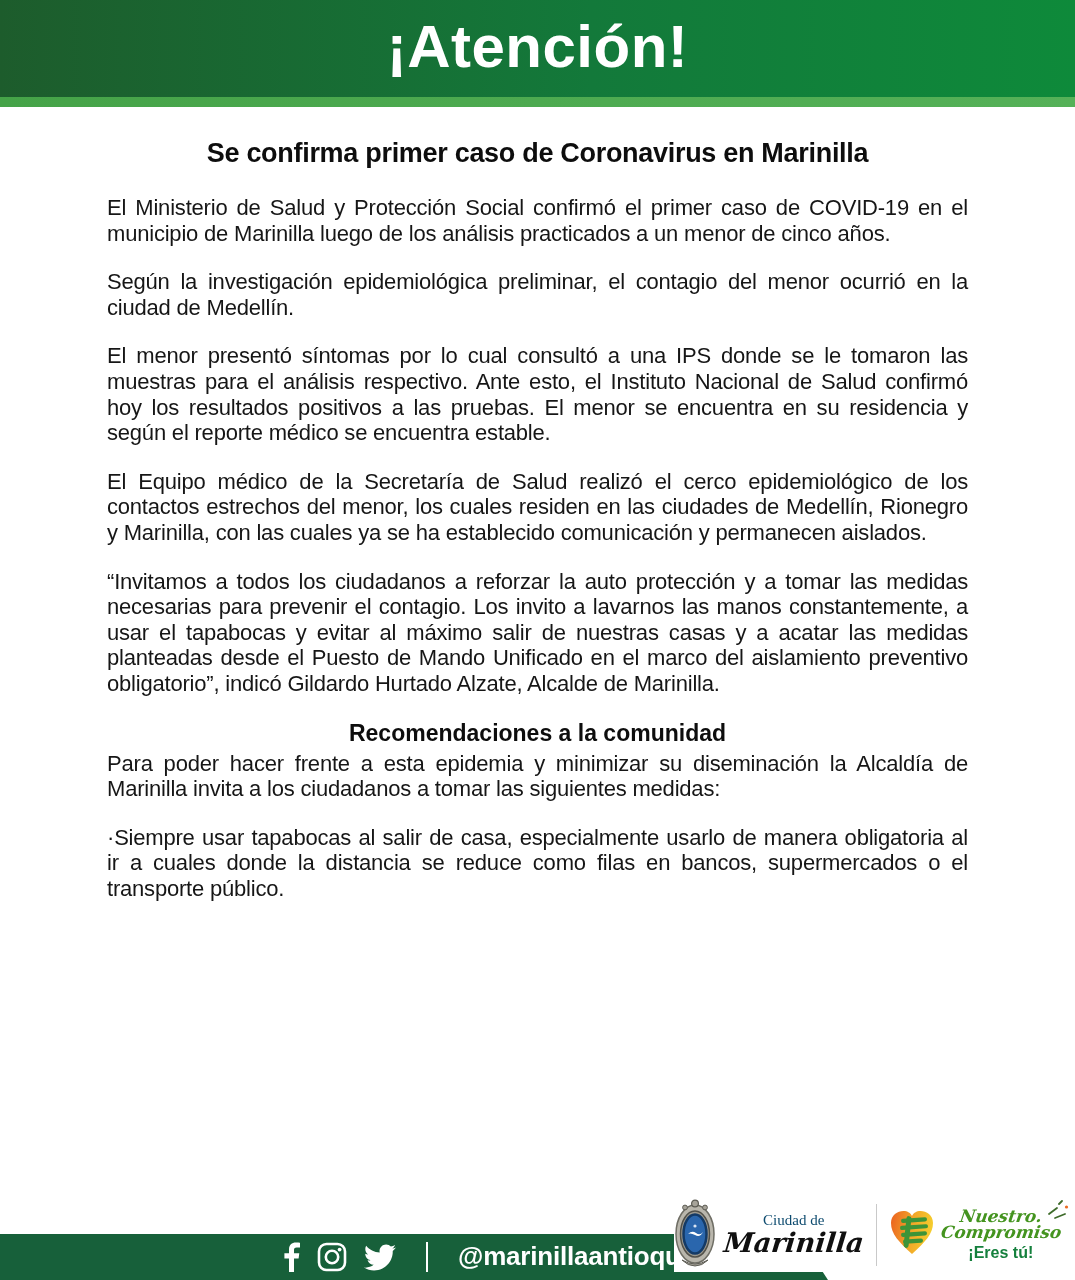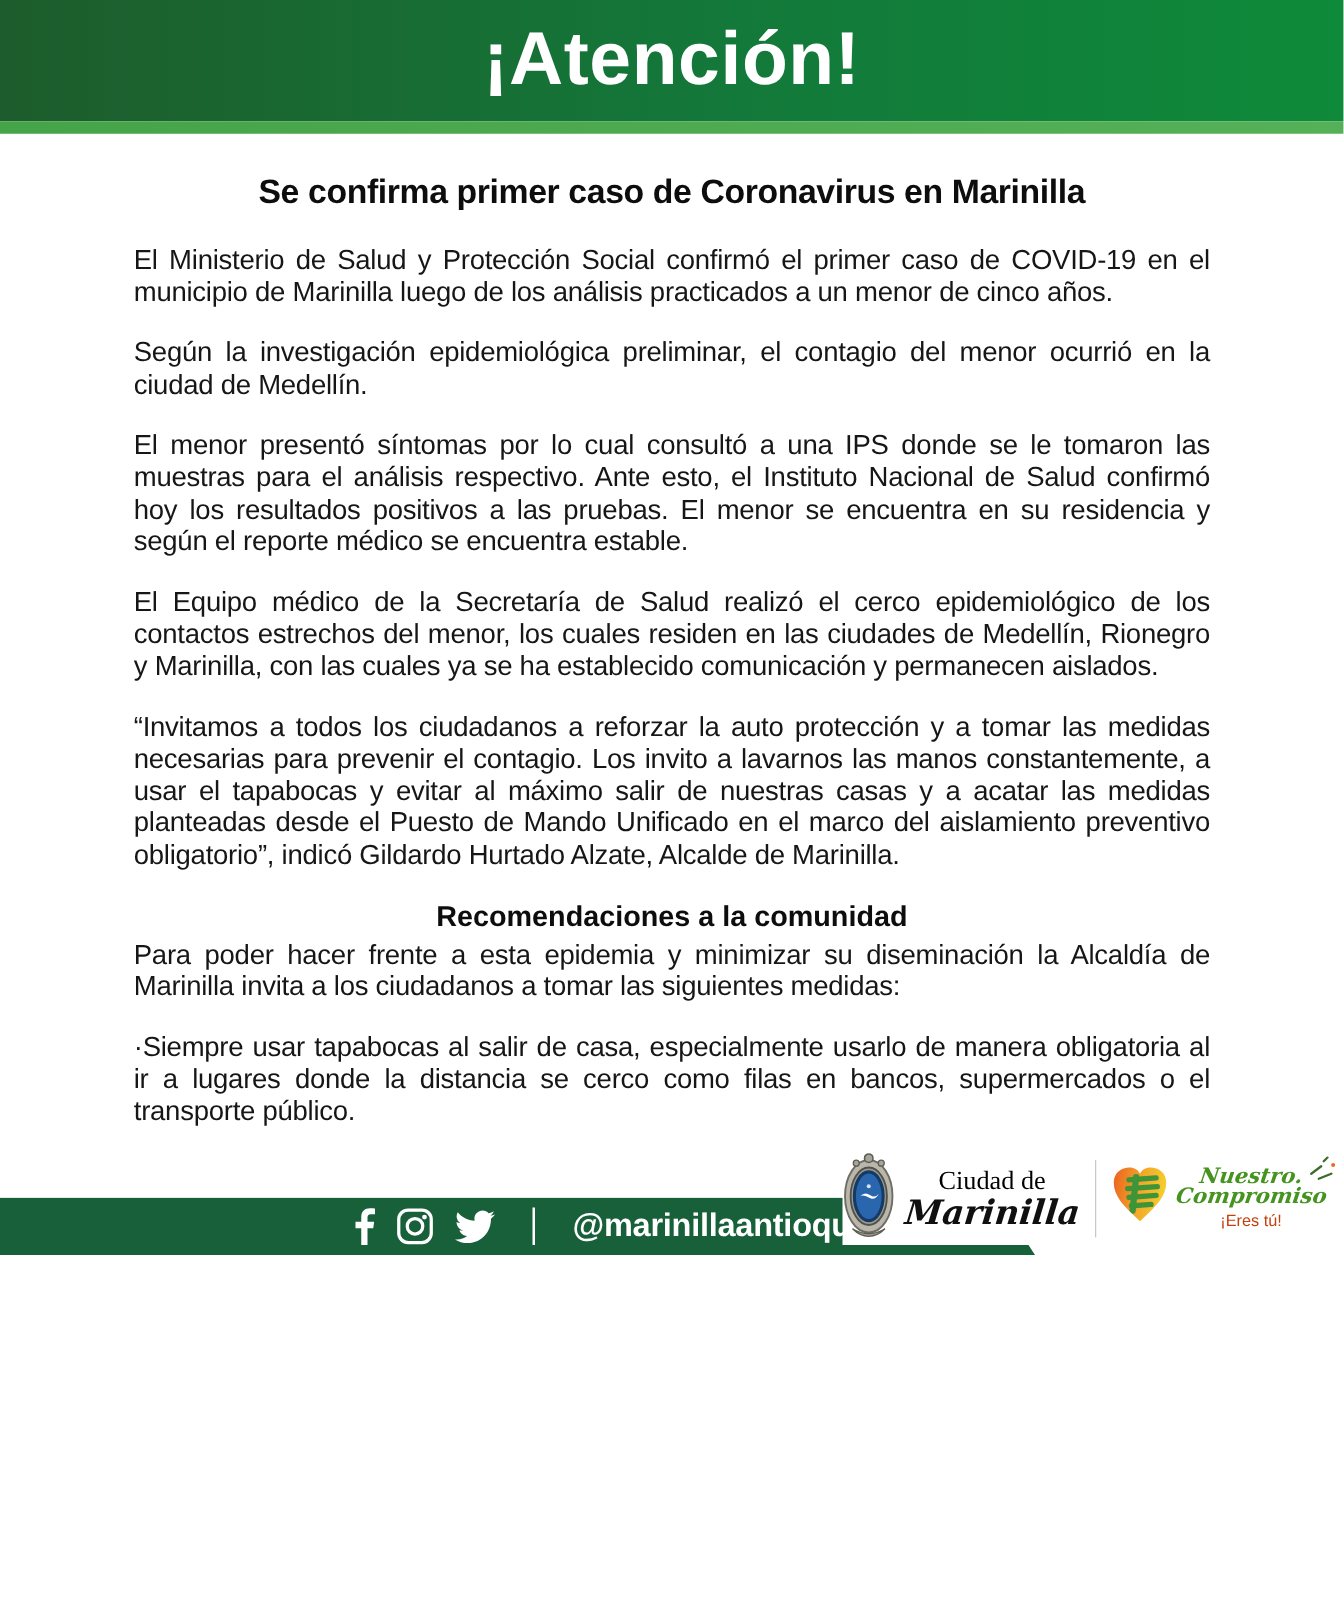--- a/index.html
+++ b/index.html
@@ -2,21 +2,21 @@
 <html><head>
 <meta charset="utf-8">
 <style>
   * { margin: 0; padding: 0; box-sizing: border-box; }
   html, body { background: #ffffff; }
   body { font-family: "Liberation Sans", sans-serif; }
 
   .page {
     position: relative;
     width: 1075px;
-    height: 1004px;
+    height: 1280px;
     margin: 0 auto;
     background: #ffffff;
     overflow: hidden;
   }
 
   
   .banner {
     height: 97px;
     background: linear-gradient(90deg, #1d5c2c 0%, #13793a 55%, #0e8a3a 100%);
     display: flex;
@@ -100,22 +100,22 @@
     bottom: 8px;
     display: flex;
     align-items: center;
     gap: 12px;
     background: #ffffff;
   }
   .city-logo { display: flex; align-items: center; gap: 8px; }
   .city-text { display: flex; flex-direction: column; align-items: center; }
   .city-text .city-top {
     font-family: "Liberation Serif", serif;
-    font-size: 21px;
-    color: #000000;
+    font-size: 15px;
+    color: #0c4a6e;
     margin-bottom: -2px;
     align-self: center;
   }
   .city-text .city-name {
     font-family: "DejaVu Serif", serif;
     font-style: italic;
     font-weight: 700;
     font-size: 27px;
     color: #101010;
     transform: skewX(-6deg);
@@ -130,23 +130,23 @@
   .campaign-line {
     font-family: "DejaVu Serif", serif;
     font-style: italic;
     font-weight: 700;
     font-size: 17px;
     line-height: 16px;
     color: #44941f;
     transform: skewX(-8deg);
   }
   .campaign-tag {
-    font-size: 13px;
-    font-weight: 400;
-    color: #c2410c;
+    font-size: 16px;
+    font-weight: 700;
+    color: #15803d;
     margin-top: 4px;
   }
   .campaign-rays {
     position: absolute;
     top: -8px;
     right: -8px;
   }
 </style>
 </head>
 <body>
@@ -163,21 +163,21 @@
 
     <p>El Ministerio de Salud y Protección Social confirmó el primer caso de COVID-19 en el municipio de Marinilla luego de los análisis practicados a un menor de cinco años.</p>
     <p>Según la investigación epidemiológica preliminar, el contagio del menor ocurrió en la ciudad de Medellín.</p>
     <p>El menor presentó síntomas por lo cual consultó a una IPS donde se le tomaron las muestras para el análisis respectivo. Ante esto, el Instituto Nacional de Salud confirmó hoy los resultados positivos a las pruebas. El menor se encuentra en su residencia y según el reporte médico se encuentra estable.</p>
     <p>El Equipo médico de la Secretaría de Salud realizó el cerco epidemiológico de los contactos estrechos del menor, los cuales residen en las ciudades de Medellín, Rionegro y Marinilla, con las cuales ya se ha establecido comunicación y permanecen aislados.</p>
     <p>“Invitamos a todos los ciudadanos a reforzar la auto protección y a tomar las medidas necesarias para prevenir el contagio. Los invito a lavarnos las manos constantemente, a usar el tapabocas y evitar al máximo salir de nuestras casas y a acatar las medidas planteadas desde el Puesto de Mando Unificado en el marco del aislamiento preventivo obligatorio”, indicó Gildardo Hurtado Alzate, Alcalde de Marinilla.</p>
 
     <h3 class="section-heading">Recomendaciones a la comunidad</h3>
     <p>Para poder hacer frente a esta epidemia y minimizar su diseminación la Alcaldía de Marinilla invita a los ciudadanos a tomar las siguientes medidas:</p>
 
-    <p class="bullet">·Siempre usar tapabocas al salir de casa, especialmente usarlo de manera obligatoria al ir a lugares donde la distancia se cerco como filas en bancos, supermercados o el transporte público.</p>
+    <p class="bullet">·Siempre usar tapabocas al salir de casa, especialmente usarlo de manera obligatoria al ir a cuales donde la distancia se reduce como filas en bancos, supermercados o el transporte público.</p>
   </main>
 
   <footer class="footer-bar">
     <div class="social-icons">
       <span>
         <svg width="17" height="30" viewBox="0 0 17 30">
           <path fill="#ffffff" d="M11 30V16.5h4.6l.7-5.2H11V8c0-1.5.5-2.6 2.7-2.6H17V.7C16.5.6 14.8.5 12.9.5 8.8.5 6 2.9 6 7.4v3.9H1.4v5.2H6V30h5z"></path>
         </svg>
       </span>
       <span>

